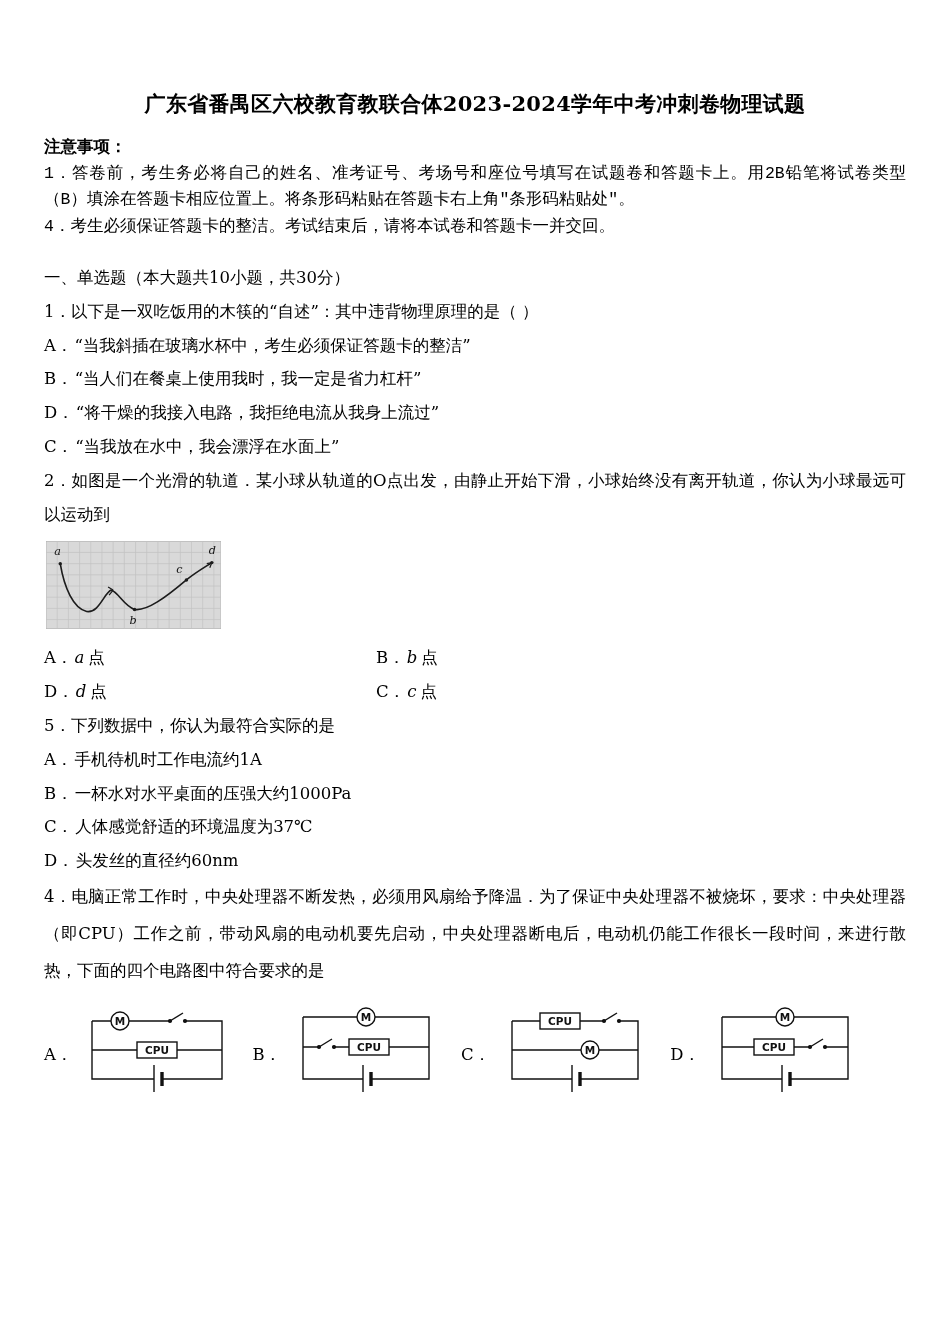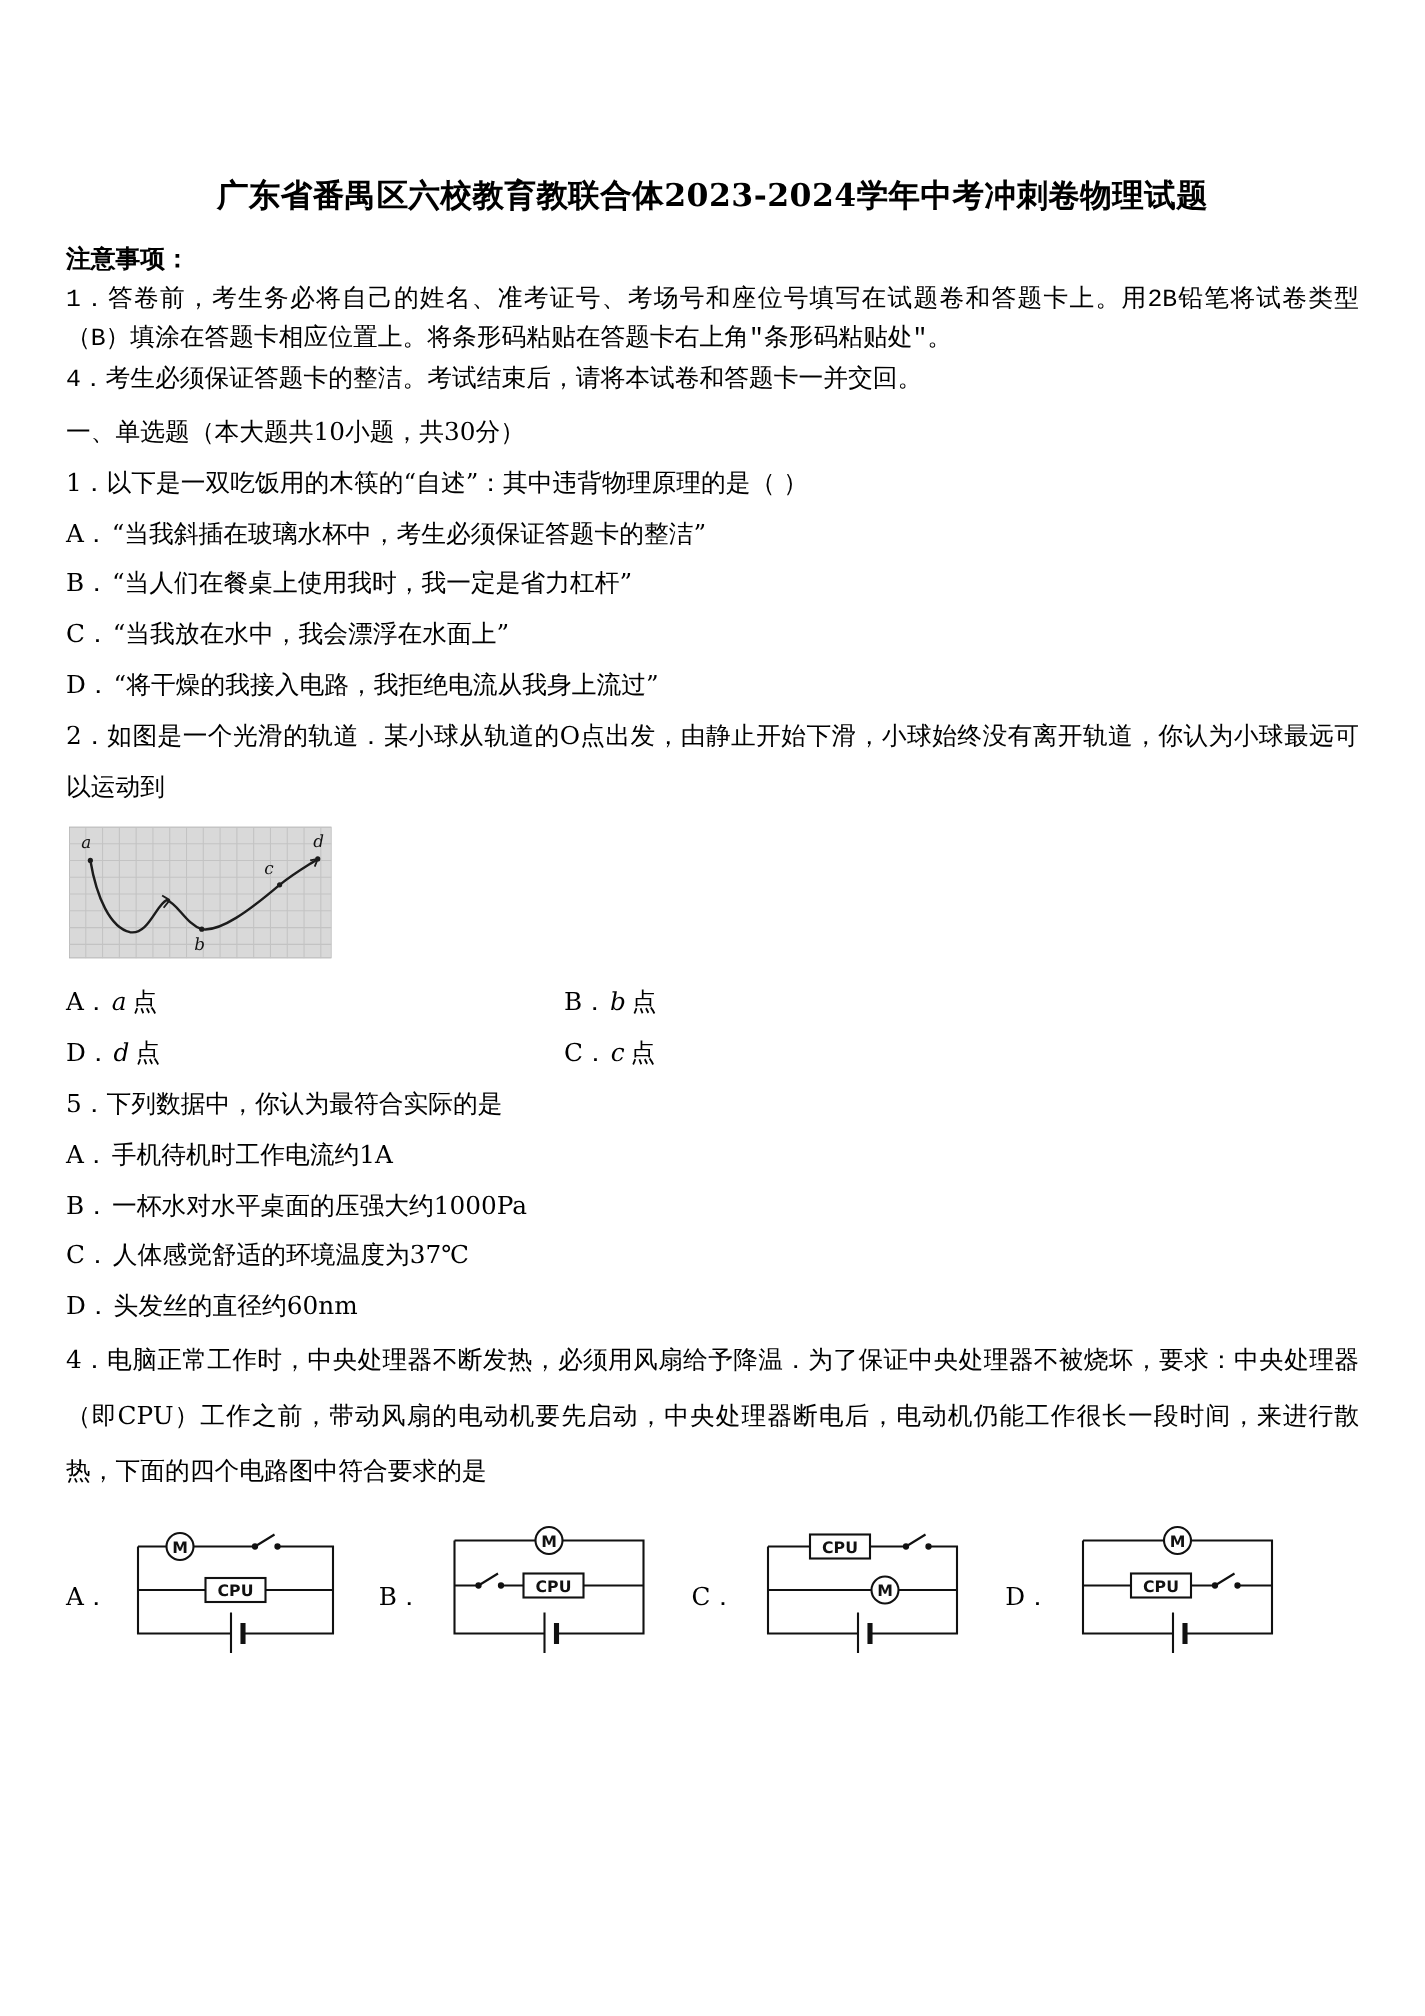--- a/index.html
+++ b/index.html
@@ -4,34 +4,34 @@
 <style>
   * { margin: 0; padding: 0; box-sizing: border-box; }
   html, body { background: #ffffff; }
   body {
     width: 950px; height: 1344px;
     overflow: hidden;
     color: #000;
     font-family: "DejaVu Serif", "Liberation Serif", serif;
     font-size: 16.5px;
   }
-  .page { padding: 116px 44px 0 44px; }
+  .page { padding: 90px 44px 0 44px; }
 
   .title {
     font-size: 21px;
     font-weight: 700;
     text-align: center;
     margin-bottom: 16px;
     letter-spacing: 0.3px;
   }
 
   .notice-heading { font-weight: 700; line-height: 1.62; }
   .notice-item { line-height: 1.62; text-align: justify; font-family: Liberation Mono, monospace; }
 
-  .section-heading { margin-top: 4px; line-height: 2.05; font-weight: 400; }
+  .section-heading { margin-top: 20px; line-height: 2.05; font-weight: 400; }
 
   .stem { line-height: 2.05; text-align: justify; }
   .stem.wide { line-height: 2.25; }
   .option { line-height: 2.05; }
   .opt-label { margin-right: 2px; }
   .pt { font-style: italic; margin-right: 4px; font-family: "DejaVu Serif", serif; }
 
   .options-grid {
     display: grid;
     grid-template-columns: 332px auto;
@@ -74,22 +74,22 @@
     <p class="notice-item">1．答卷前，考生务必将自己的姓名、准考证号、考场号和座位号填写在试题卷和答题卡上。用2B铅笔将试卷类型（B）填涂在答题卡相应位置上。将条形码粘贴在答题卡右上角″条形码粘贴处″。</p>
     <p class="notice-item">4．考生必须保证答题卡的整洁。考试结束后，请将本试卷和答题卡一并交回。</p>
   </div>
 
   <p class="section-heading">一、单选题（本大题共10小题，共30分）</p>
 
   <div class="question">
     <p class="stem">1．以下是一双吃饭用的木筷的“自述”：其中违背物理原理的是（ ）</p>
     <p class="option"><span class="opt-label">A．</span><span>“当我斜插在玻璃水杯中，考生必须保证答题卡的整洁”</span></p>
     <p class="option"><span class="opt-label">B．</span><span>“当人们在餐桌上使用我时，我一定是省力杠杆”</span></p>
+    <p class="option"><span class="opt-label">D．</span><span>“将干燥的我接入电路，我拒绝电流从我身上流过”</span></p>
     <p class="option"><span class="opt-label">C．</span><span>“当我放在水中，我会漂浮在水面上”</span></p>
-    <p class="option"><span class="opt-label">D．</span><span>“将干燥的我接入电路，我拒绝电流从我身上流过”</span></p>
   </div>
 
   <div class="question">
     <p class="stem">2．如图是一个光滑的轨道．某小球从轨道的O点出发，由静止开始下滑，小球始终没有离开轨道，你认为小球最远可以运动到</p>
 
     <figure class="track">
       <svg width="175" height="88" viewBox="0 0 172 86">
         <rect x="0" y="0" width="172" height="86" fill="#d9d9d9" stroke="#b0b0b0" stroke-width="0.8"></rect>
         <path d="M11 0V86M22 0V86M33 0V86M44 0V86M55 0V86M66 0V86M77 0V86M88 0V86M99 0V86M110 0V86M121 0V86M132 0V86M143 0V86M154 0V86M165 0V86M0 11H172M0 22H172M0 33H172M0 44H172M0 55H172M0 66H172M0 77H172" stroke="#c3c3c3" stroke-width="0.7" fill="none"></path>
         <path d="M14 22 C18 46 27 66 40 69 C52 71 57 51 64 48 C71 50 77 64 87 67 C99 69 118 55 138 38 C148 30 157 25 163 21" stroke="#1c1c1c" stroke-width="1.6" fill="none"></path>

